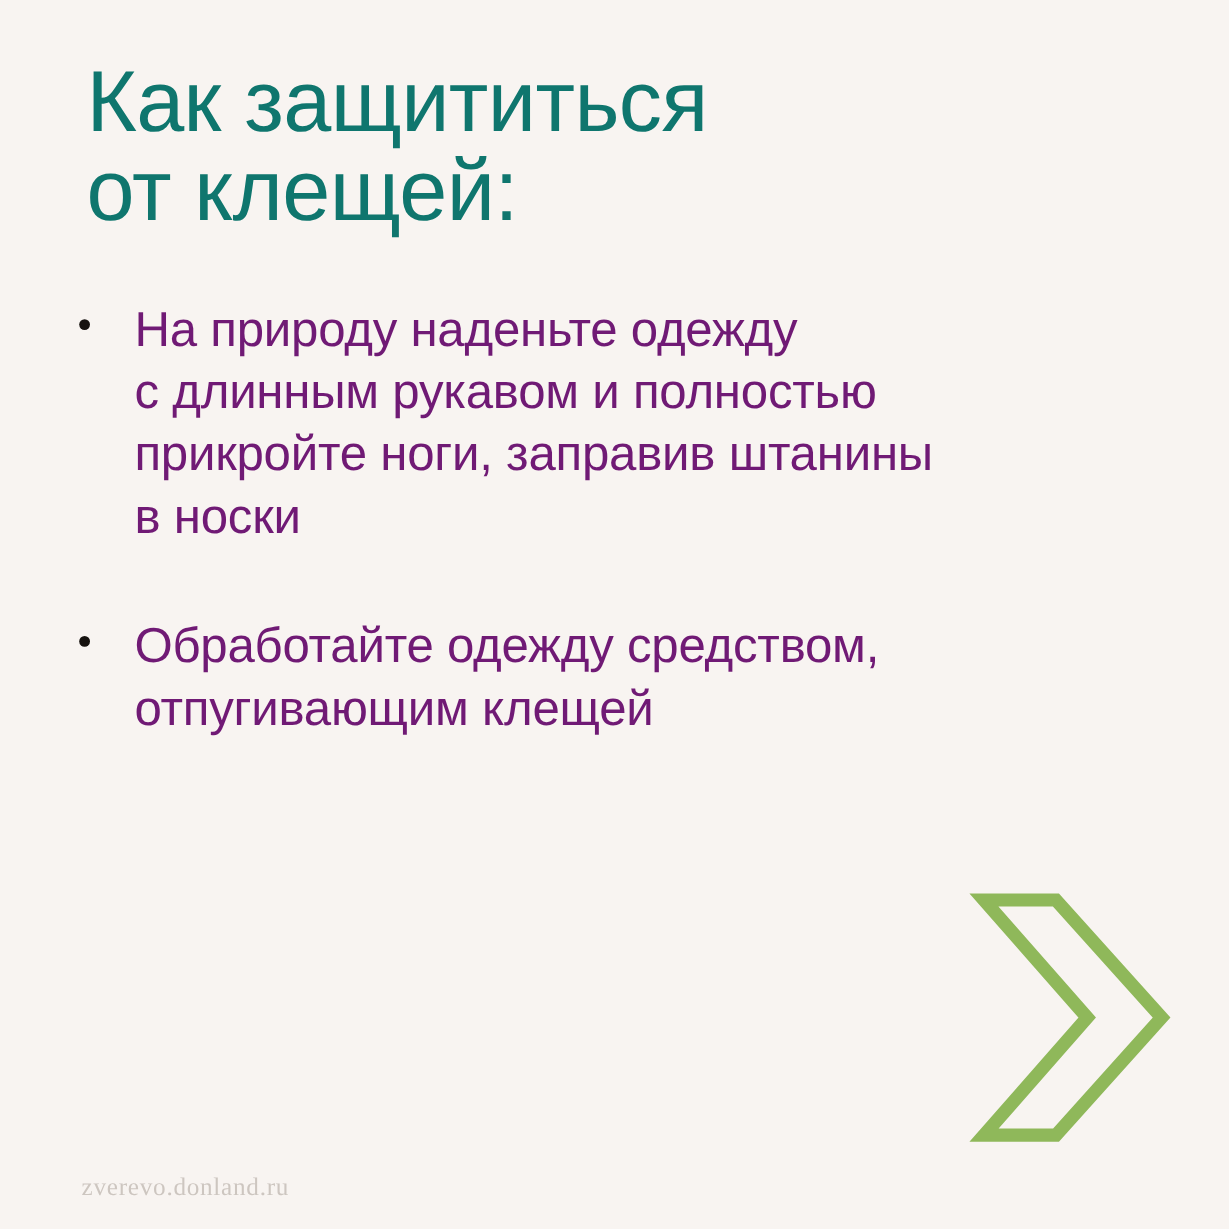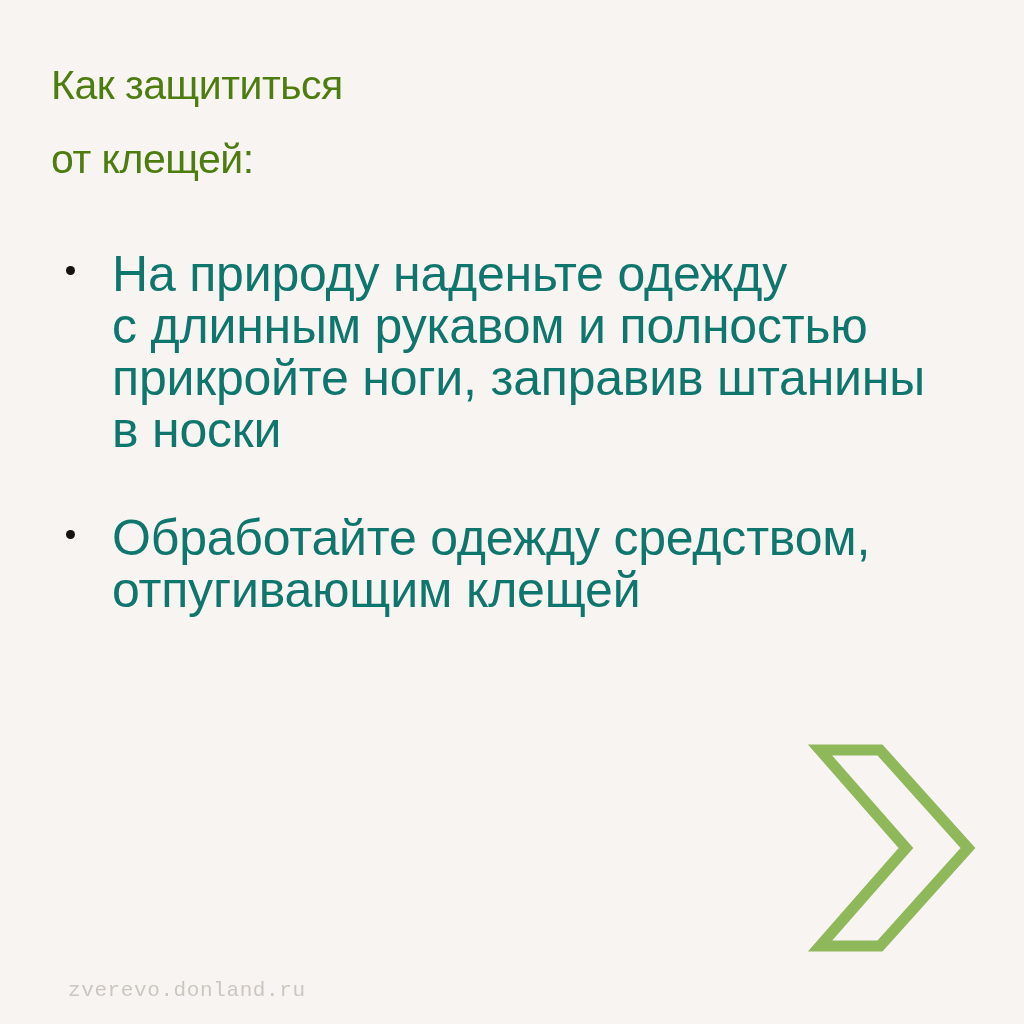--- a/index.html
+++ b/index.html
@@ -20,25 +20,25 @@
 
   .card {
     position:absolute;
     inset:0;
     background:#f8f4f1;
   }
 
   
   .title {
     position:absolute;
-    left:51px;
+    left:72px;
     top:48px;
     width:760px;
-    color:#4d7c0f;
-    font-size:41px;
+    color:#0f766e;
+    font-size:72px;
     line-height:74px;
     font-weight:400;
     letter-spacing:-0.5px;
     white-space:pre-line;
   }
 
   
   .bullets {
     position:absolute;
     left:66px;
@@ -66,22 +66,22 @@
   .bullet-dot i {
     display:block;
     width:9px;
     height:9px;
     border-radius:50%;
     background:#16120f;
   }
 
   .bullet-text {
     flex:1 1 auto;
-    color:#0f766e;
-    font-size:50px;
+    color:#701a75;
+    font-size:41px;
     line-height:52px;
     font-weight:400;
     letter-spacing:-0.2px;
     white-space:pre-line;
   }
 
   
   .chevron {
     position:absolute;
     left:806px;
@@ -91,21 +91,21 @@
   }
 
   .chevron svg { display:block; width:100%; height:100%; }
 
   
   .watermark {
     position:absolute;
     left:68px;
     bottom:22px;
     color:#cdc6c0;
-    font-family:Liberation Mono, monospace;
+    font-family:Liberation Serif, serif;
     font-size:21px;
     letter-spacing:0.6px;
     white-space:nowrap;
   }
 </style>
 </head>
 <body>
 
 <div class="card">
 

